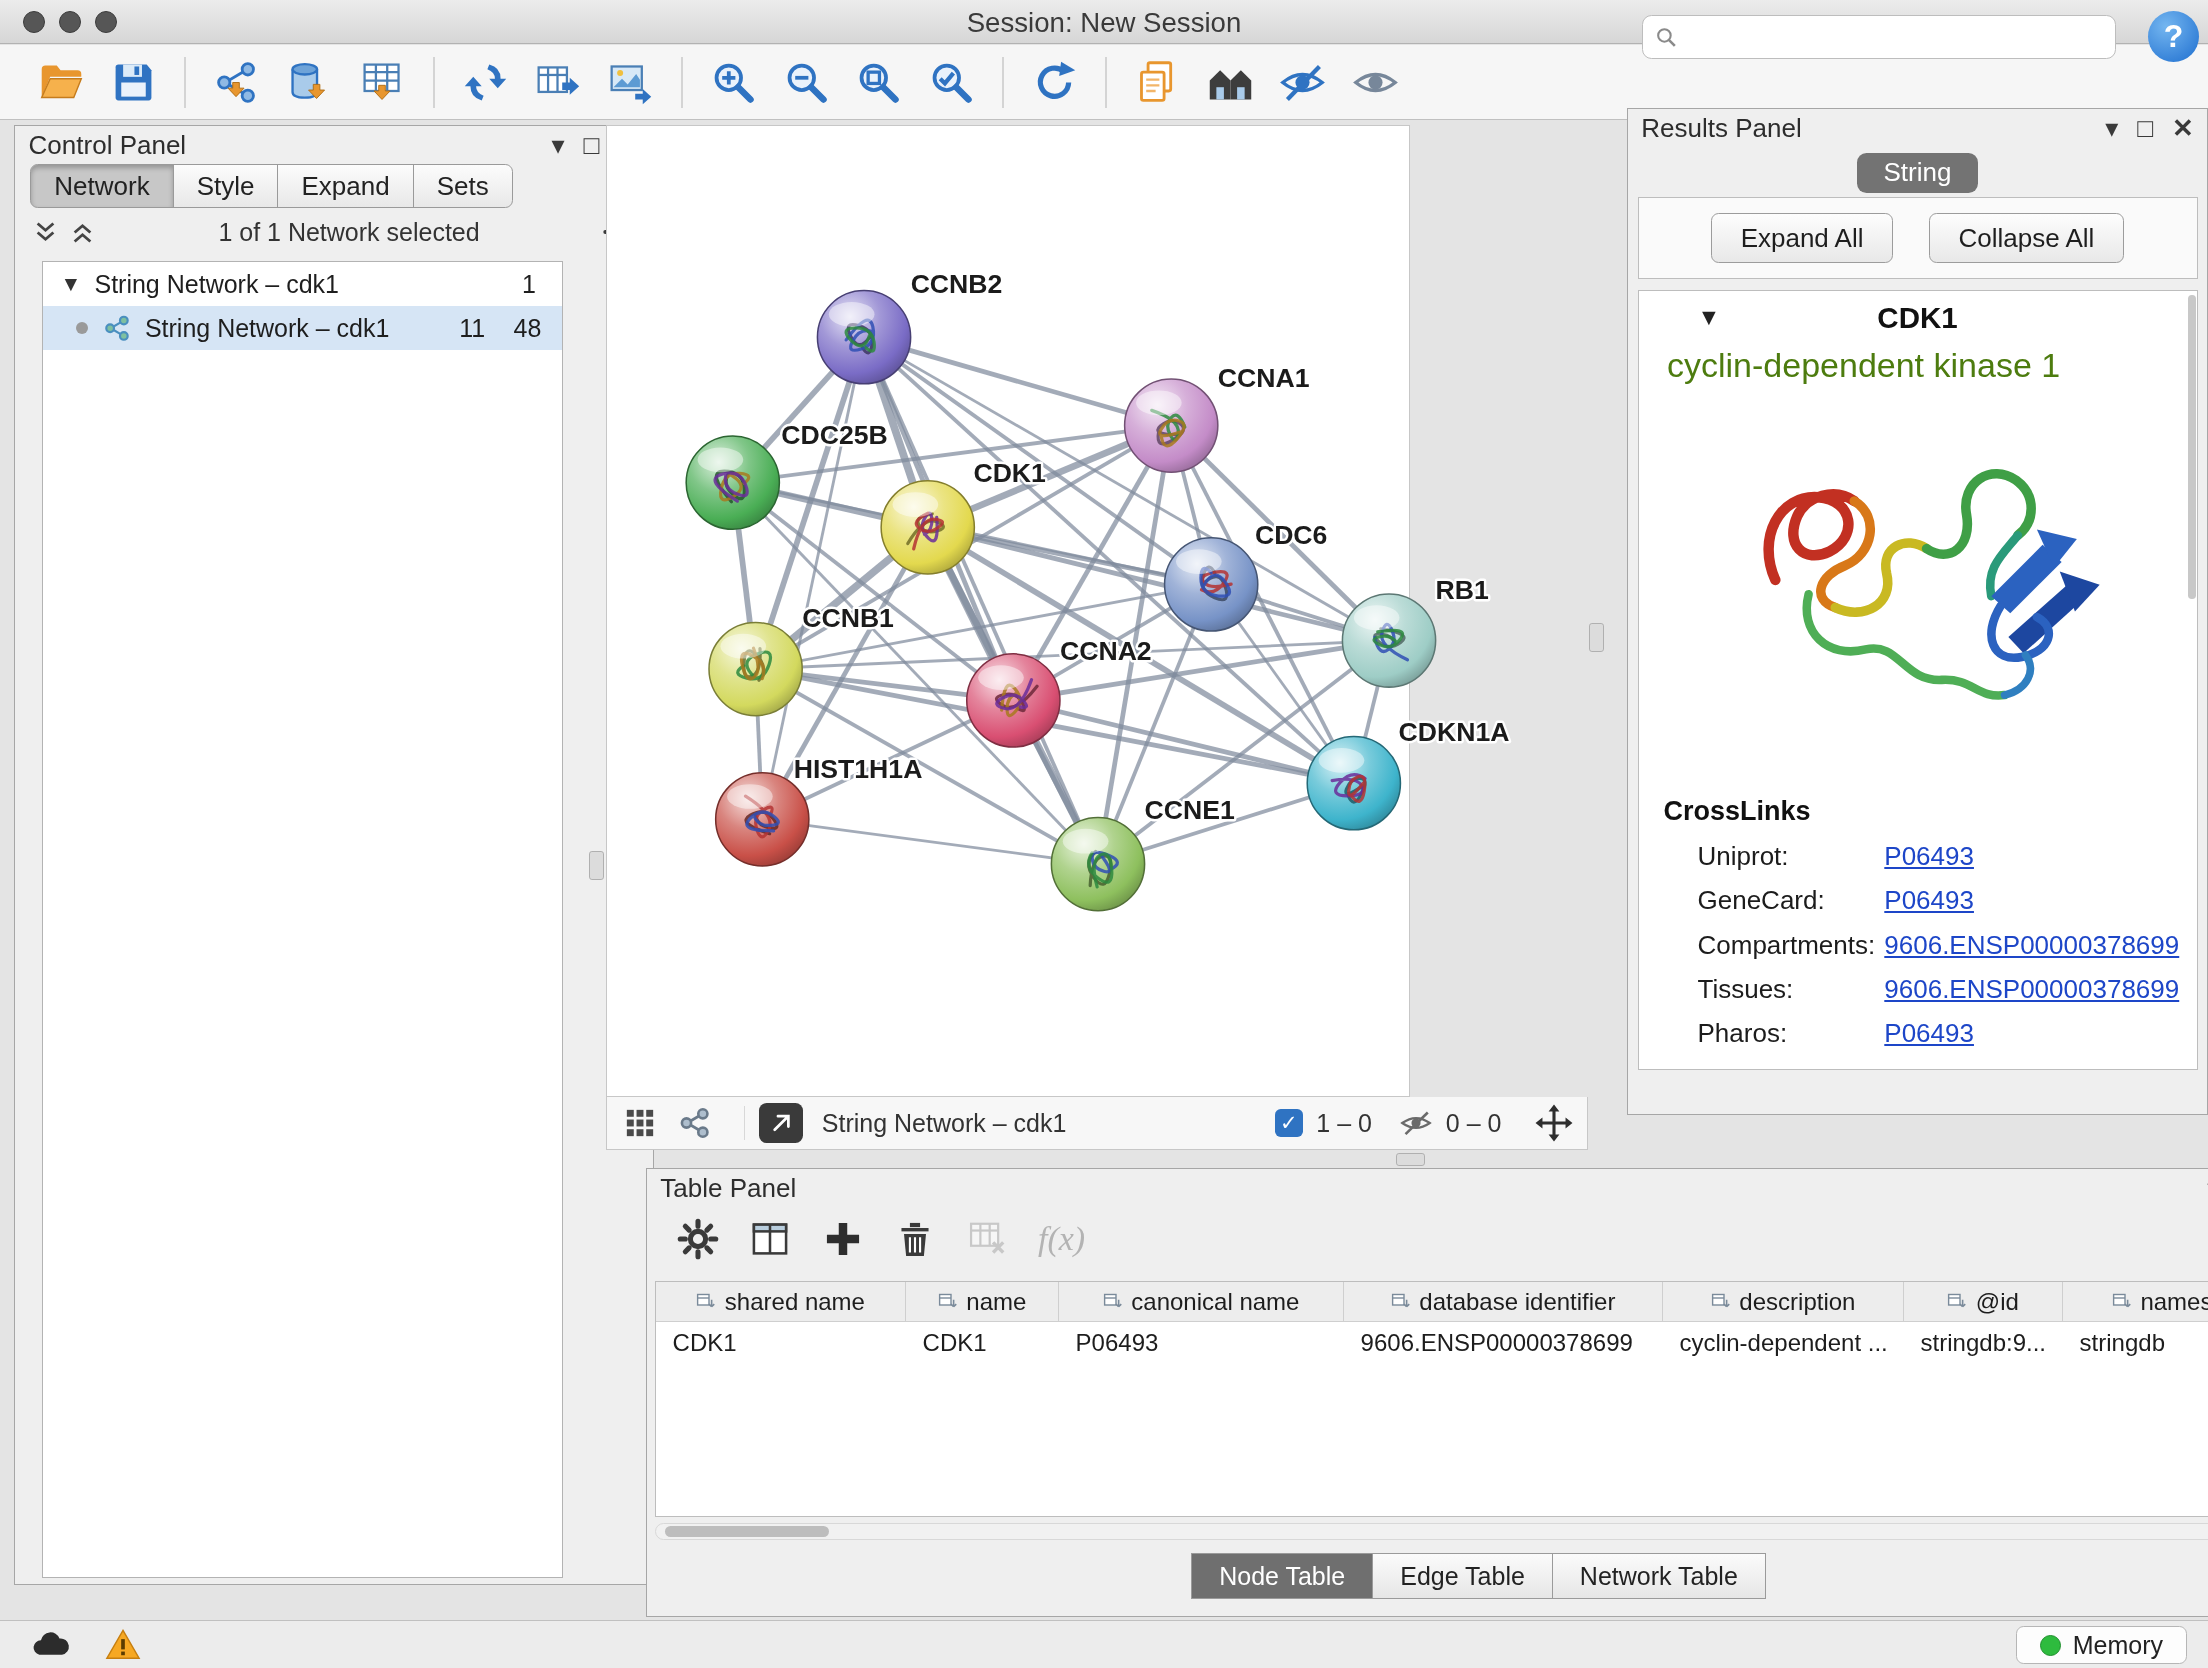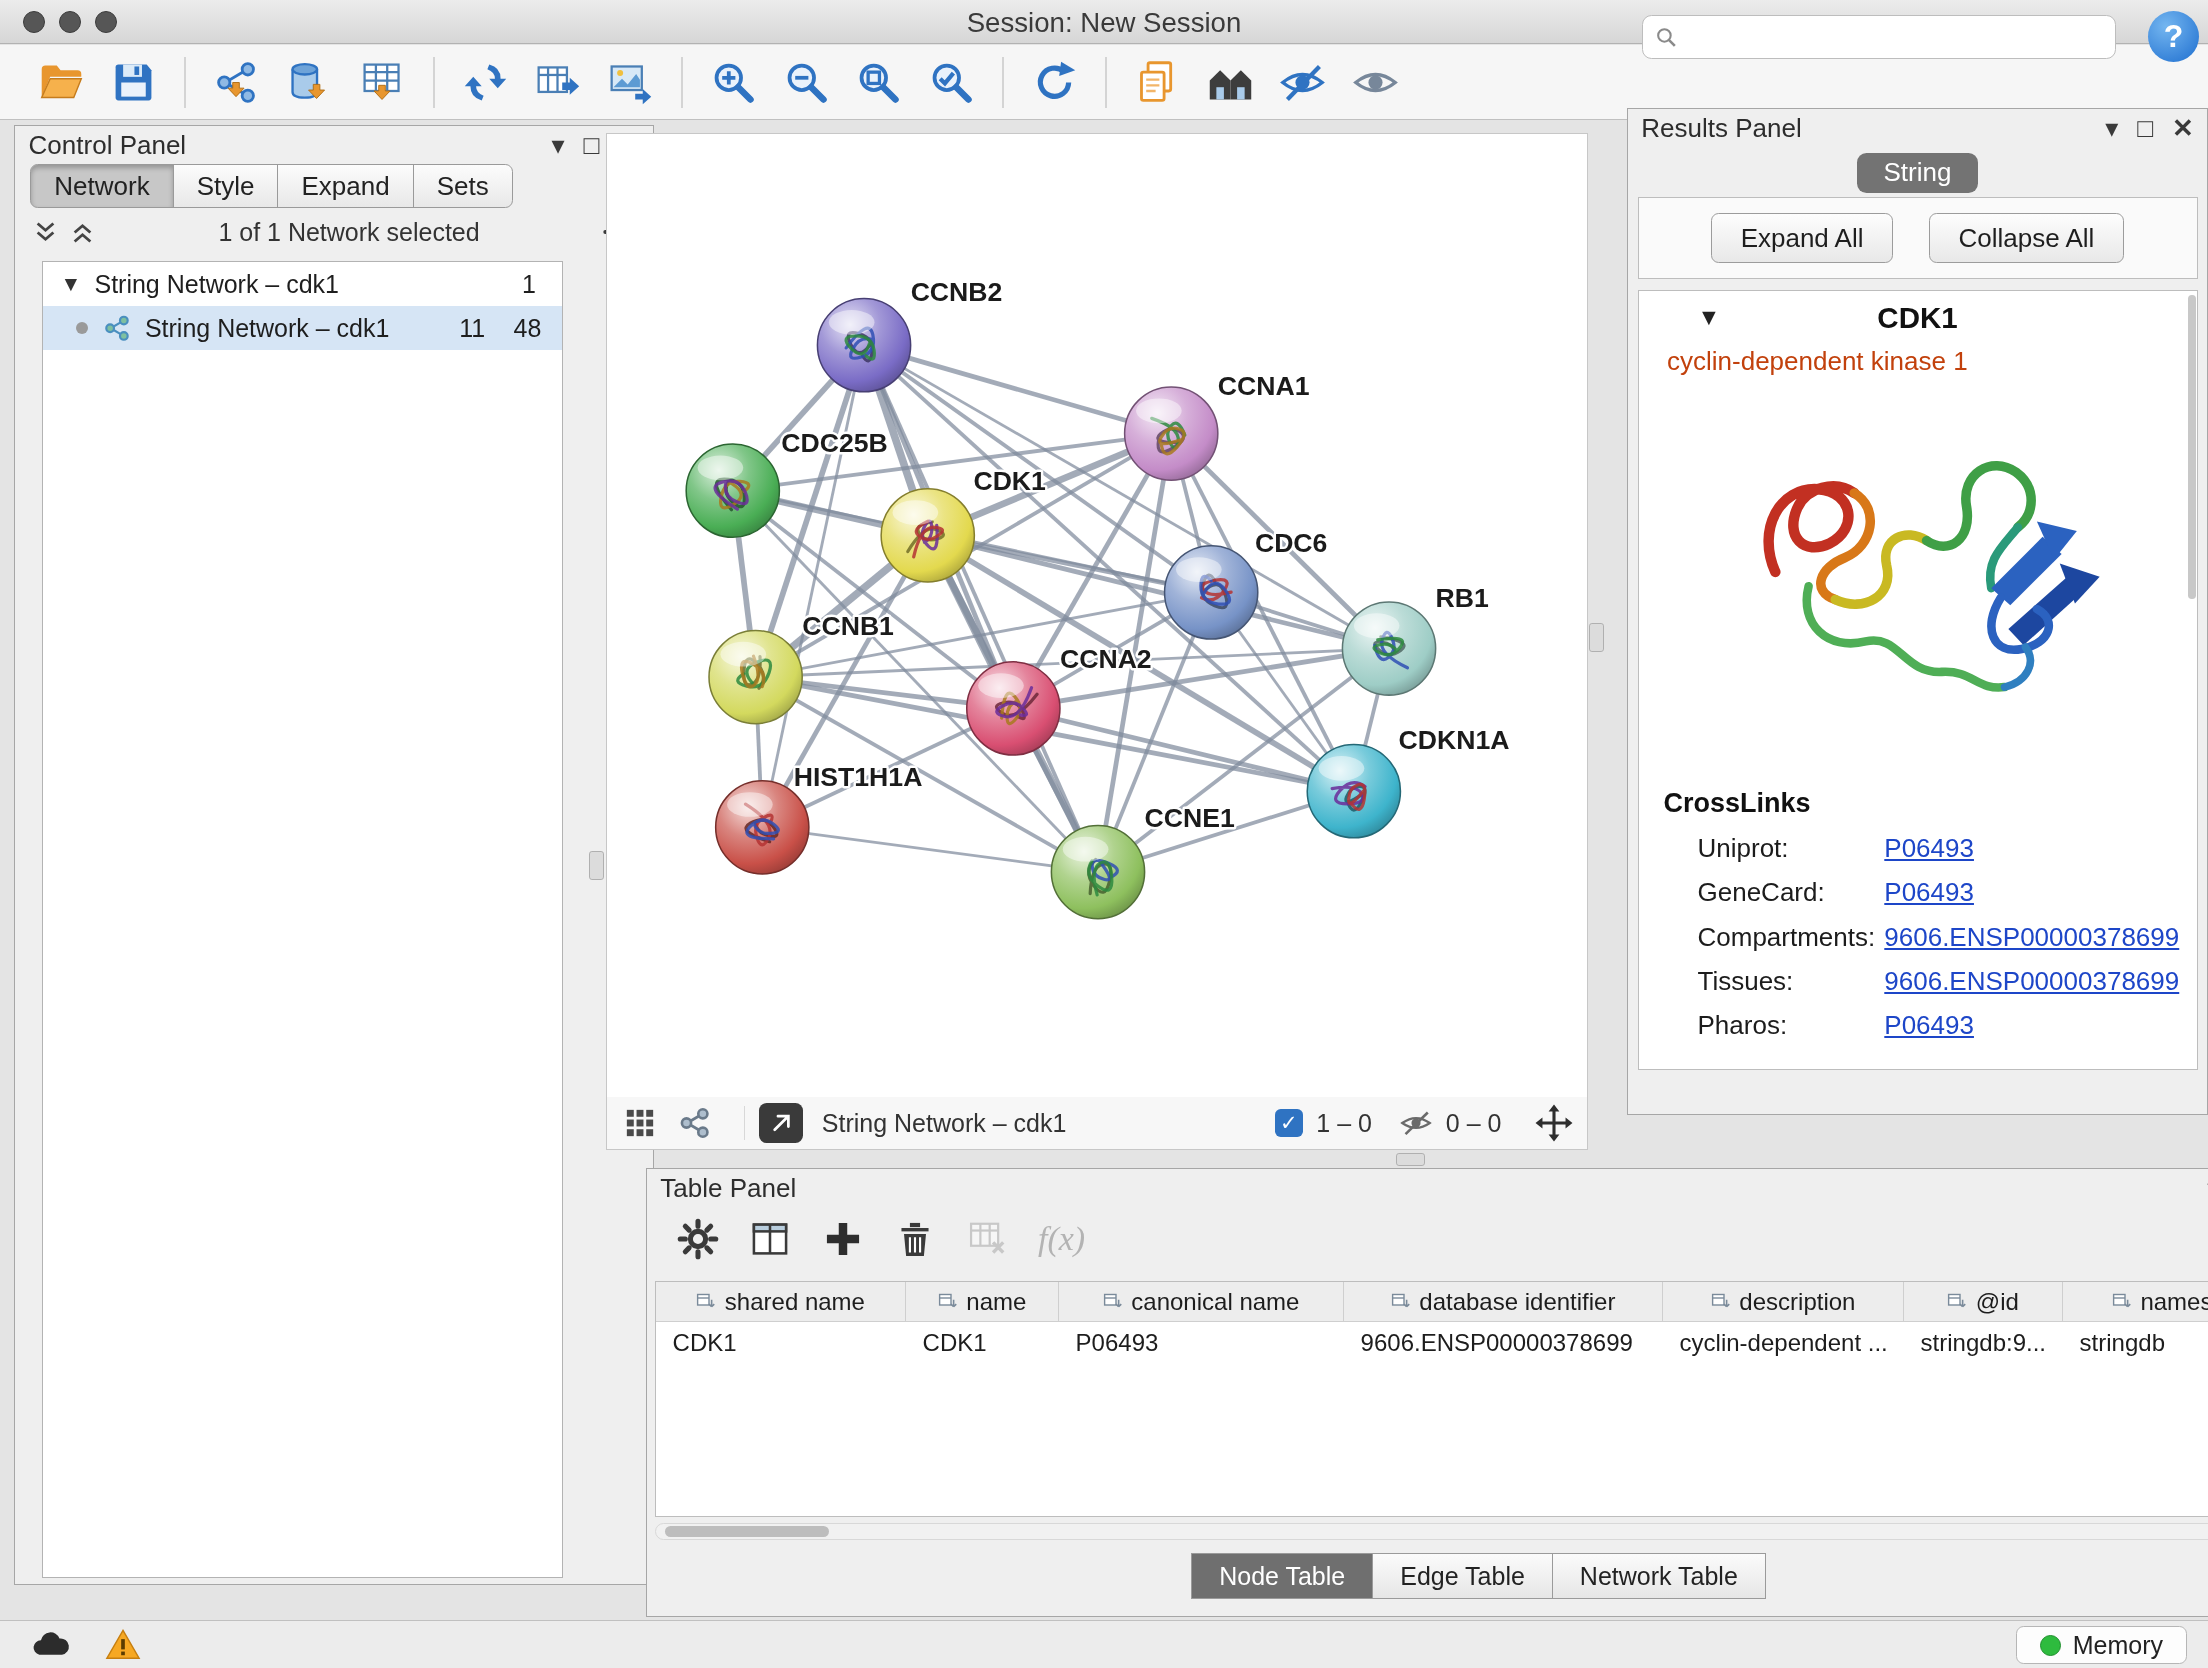--- a/index.html
+++ b/index.html
@@ -45,21 +45,21 @@
   .sel-text { flex:1; text-align:center; }
   .tree { position:absolute; left:27px; top:135px; width:521px; bottom:5.7px; background:#fff; border:1px solid #b3b3b3; }
   .tree-row { height:44px; display:flex; align-items:center; font-size:25px; color:#1e1e1e; padding:0 11.4px; }
   .tree-row.selected { background:#d6e5f5; }
   .tr-caret { font-size:21px; margin:0 13.3px 0 5.7px; color:#333; }
   .tr-count { margin-left:auto; padding-right:15px; }
   .dot { width:12.4px; height:12.4px; border-radius:50%; background:#9a9a9a; margin:0 15px 0 21px; flex:none; }
   .tr-counts { margin-left:auto; display:flex; gap:28.5px; padding-right:9.5px; }
 
   
-  .net-canvas { position:absolute; left:606px; top:125px; width:982px; height:972px; background:#fff; border:1px solid #c7c7c7;margin-top:8px; }
+  .net-canvas { position:absolute; left:606px; top:125px; width:804px; height:972px; background:#fff; border:1px solid #c7c7c7; }
   .node-label { font-family:"Liberation Sans",sans-serif; font-size:28px; font-weight:600; fill:#1b1b1b;
     paint-order:stroke; stroke:#ffffff; stroke-width:5px; stroke-linejoin:round; }
 
   .net-status { position:absolute; left:606px; top:1097px; width:982px; height:53px; background:#f7f7f7;
     border:1px solid #c7c7c7; border-top:none; display:flex; align-items:center; padding:0 13.3px; font-size:25px; color:#333; }
   .ns-icon { width:40px; height:40px; margin-right:15px; display:flex; align-items:center; justify-content:center; }
   .ns-sep { width:1.9px; height:34px; background:#d8d8d8; margin:0 13.3px; }
   .launch-btn { width:44px; height:40px; background:#3a3a3a; border-radius:7.6px; display:flex; align-items:center;
     justify-content:center; margin-right:19px; }
   .ns-right { margin-left:auto; display:flex; align-items:center; gap:13.3px; }
@@ -71,21 +71,21 @@
   .string-badge { margin:5.7px auto 3.8px; width:fit-content; padding:4.8px 27px; background:#737373; color:#fff;
     border-radius:9.5px; font-size:26px; }
   .rp-box { margin:3.8px 9.5px; background:#fafafa; border:1px solid #bdbdbd; padding:15px 0; display:flex;
     justify-content:center; gap:36px; }
   .rp-btn { border:1px solid #9c9c9c; background:linear-gradient(#fdfdfd,#e8e8e8); border-radius:7.6px;
     padding:8.6px 28.5px; font-size:26px; color:#1e1e1e; }
   .rp-card { position:absolute; left:9.5px; right:9.5px; top:181px; bottom:44px; background:#fff; border:1px solid #bdbdbd; overflow:hidden; }
   .gene-header { position:relative; height:53px; display:flex; align-items:center; justify-content:center; }
   .gene-caret { position:absolute; left:59px; top:13.3px; font-size:23px; color:#222; }
   .gene-name { font-size:29.5px; font-weight:bold; color:#111; }
-  .gene-desc { font-size:26px; padding:1.9px 28.5px 7.6px; color:#c2410c; }
+  .gene-desc { font-size:34px; padding:1.9px 28.5px 7.6px; color:#4d7c0f; }
   .protein-img { display:block; margin:11.4px auto 3.8px; }
   .crosslinks-title { font-size:27px; font-weight:bold; padding:17px 25px 7.6px; color:#111; }
   .cl-row { display:flex; font-size:26px; padding:6.7px 19px 6.7px 59px; }
   .cl-label { min-width:183px; color:#1c1c1c; }
   .cl-link { color:#1d46c8; text-decoration:underline; margin-left:3.8px; }
   .rp-thumb { position:absolute; right:1px; top:3.8px; width:7.6px; height:304px; background:#c8c8c8; border-radius:3.8px; }
 
   
   .table-panel { left:646px; top:1168px; width:1664px; height:449px; }
   .tp-toolbar { display:flex; align-items:center; gap:28.5px; padding:7.6px 0 5.7px 28.5px; height:63px; }

